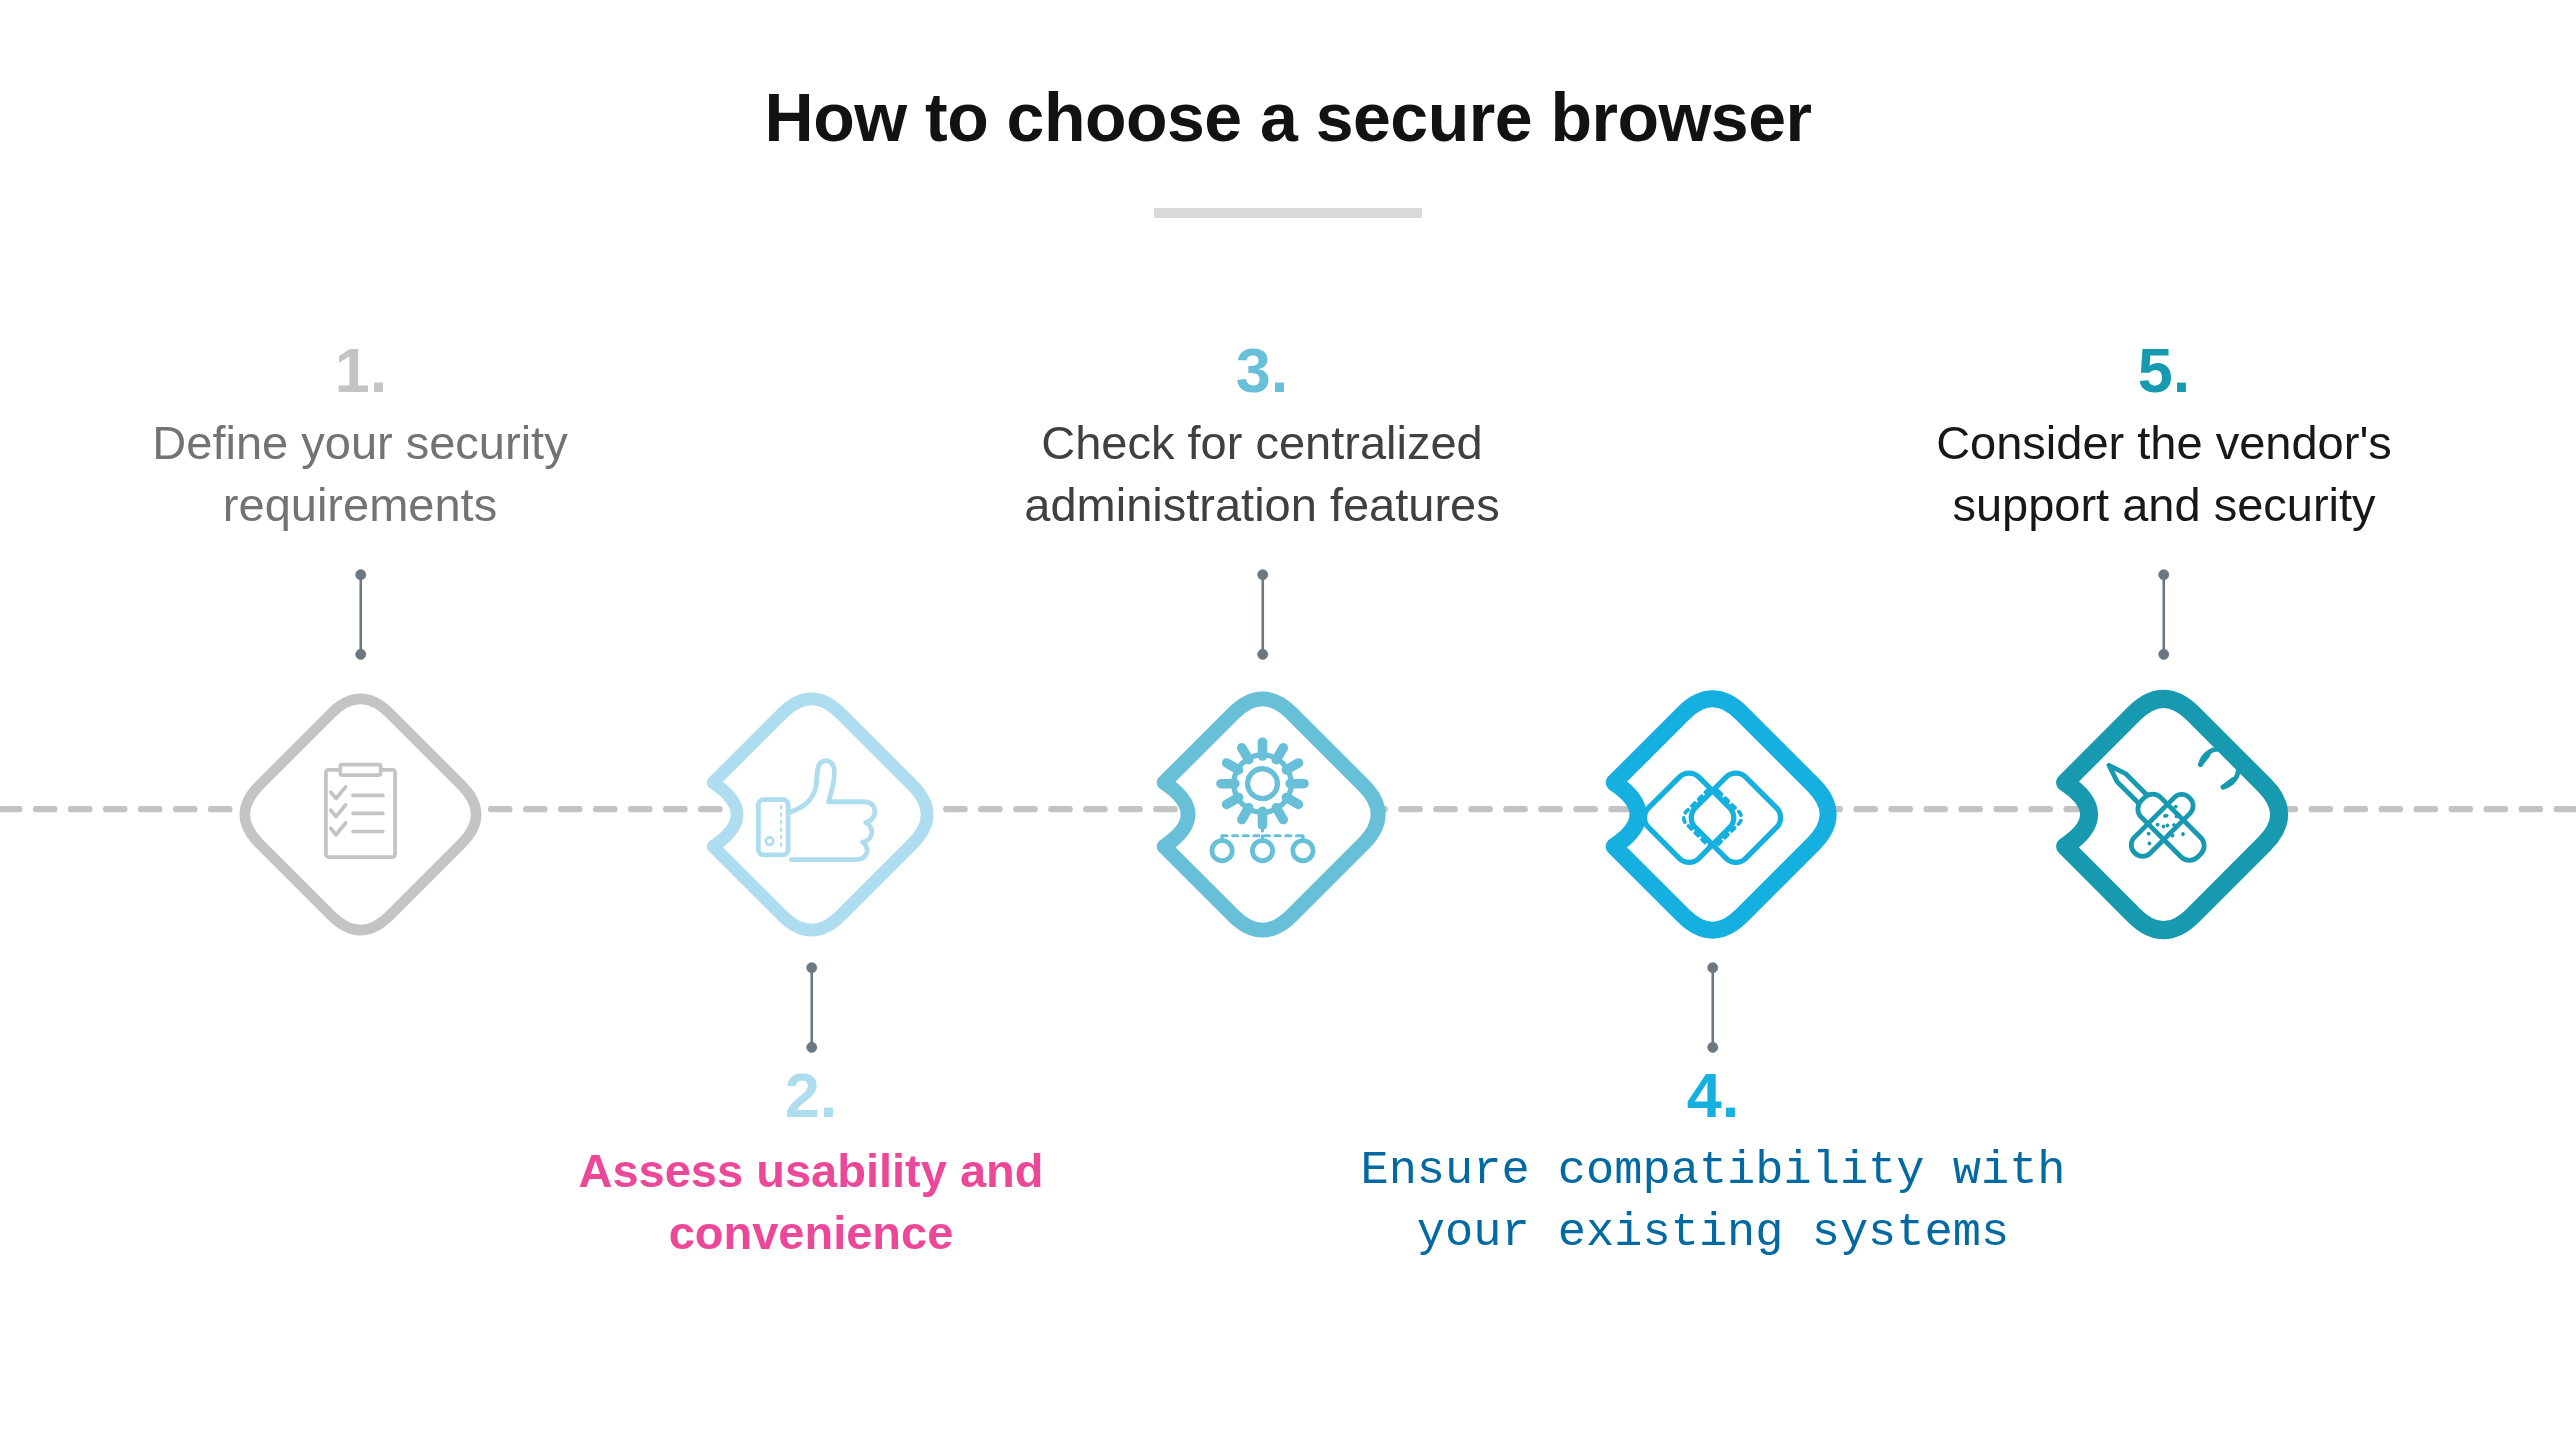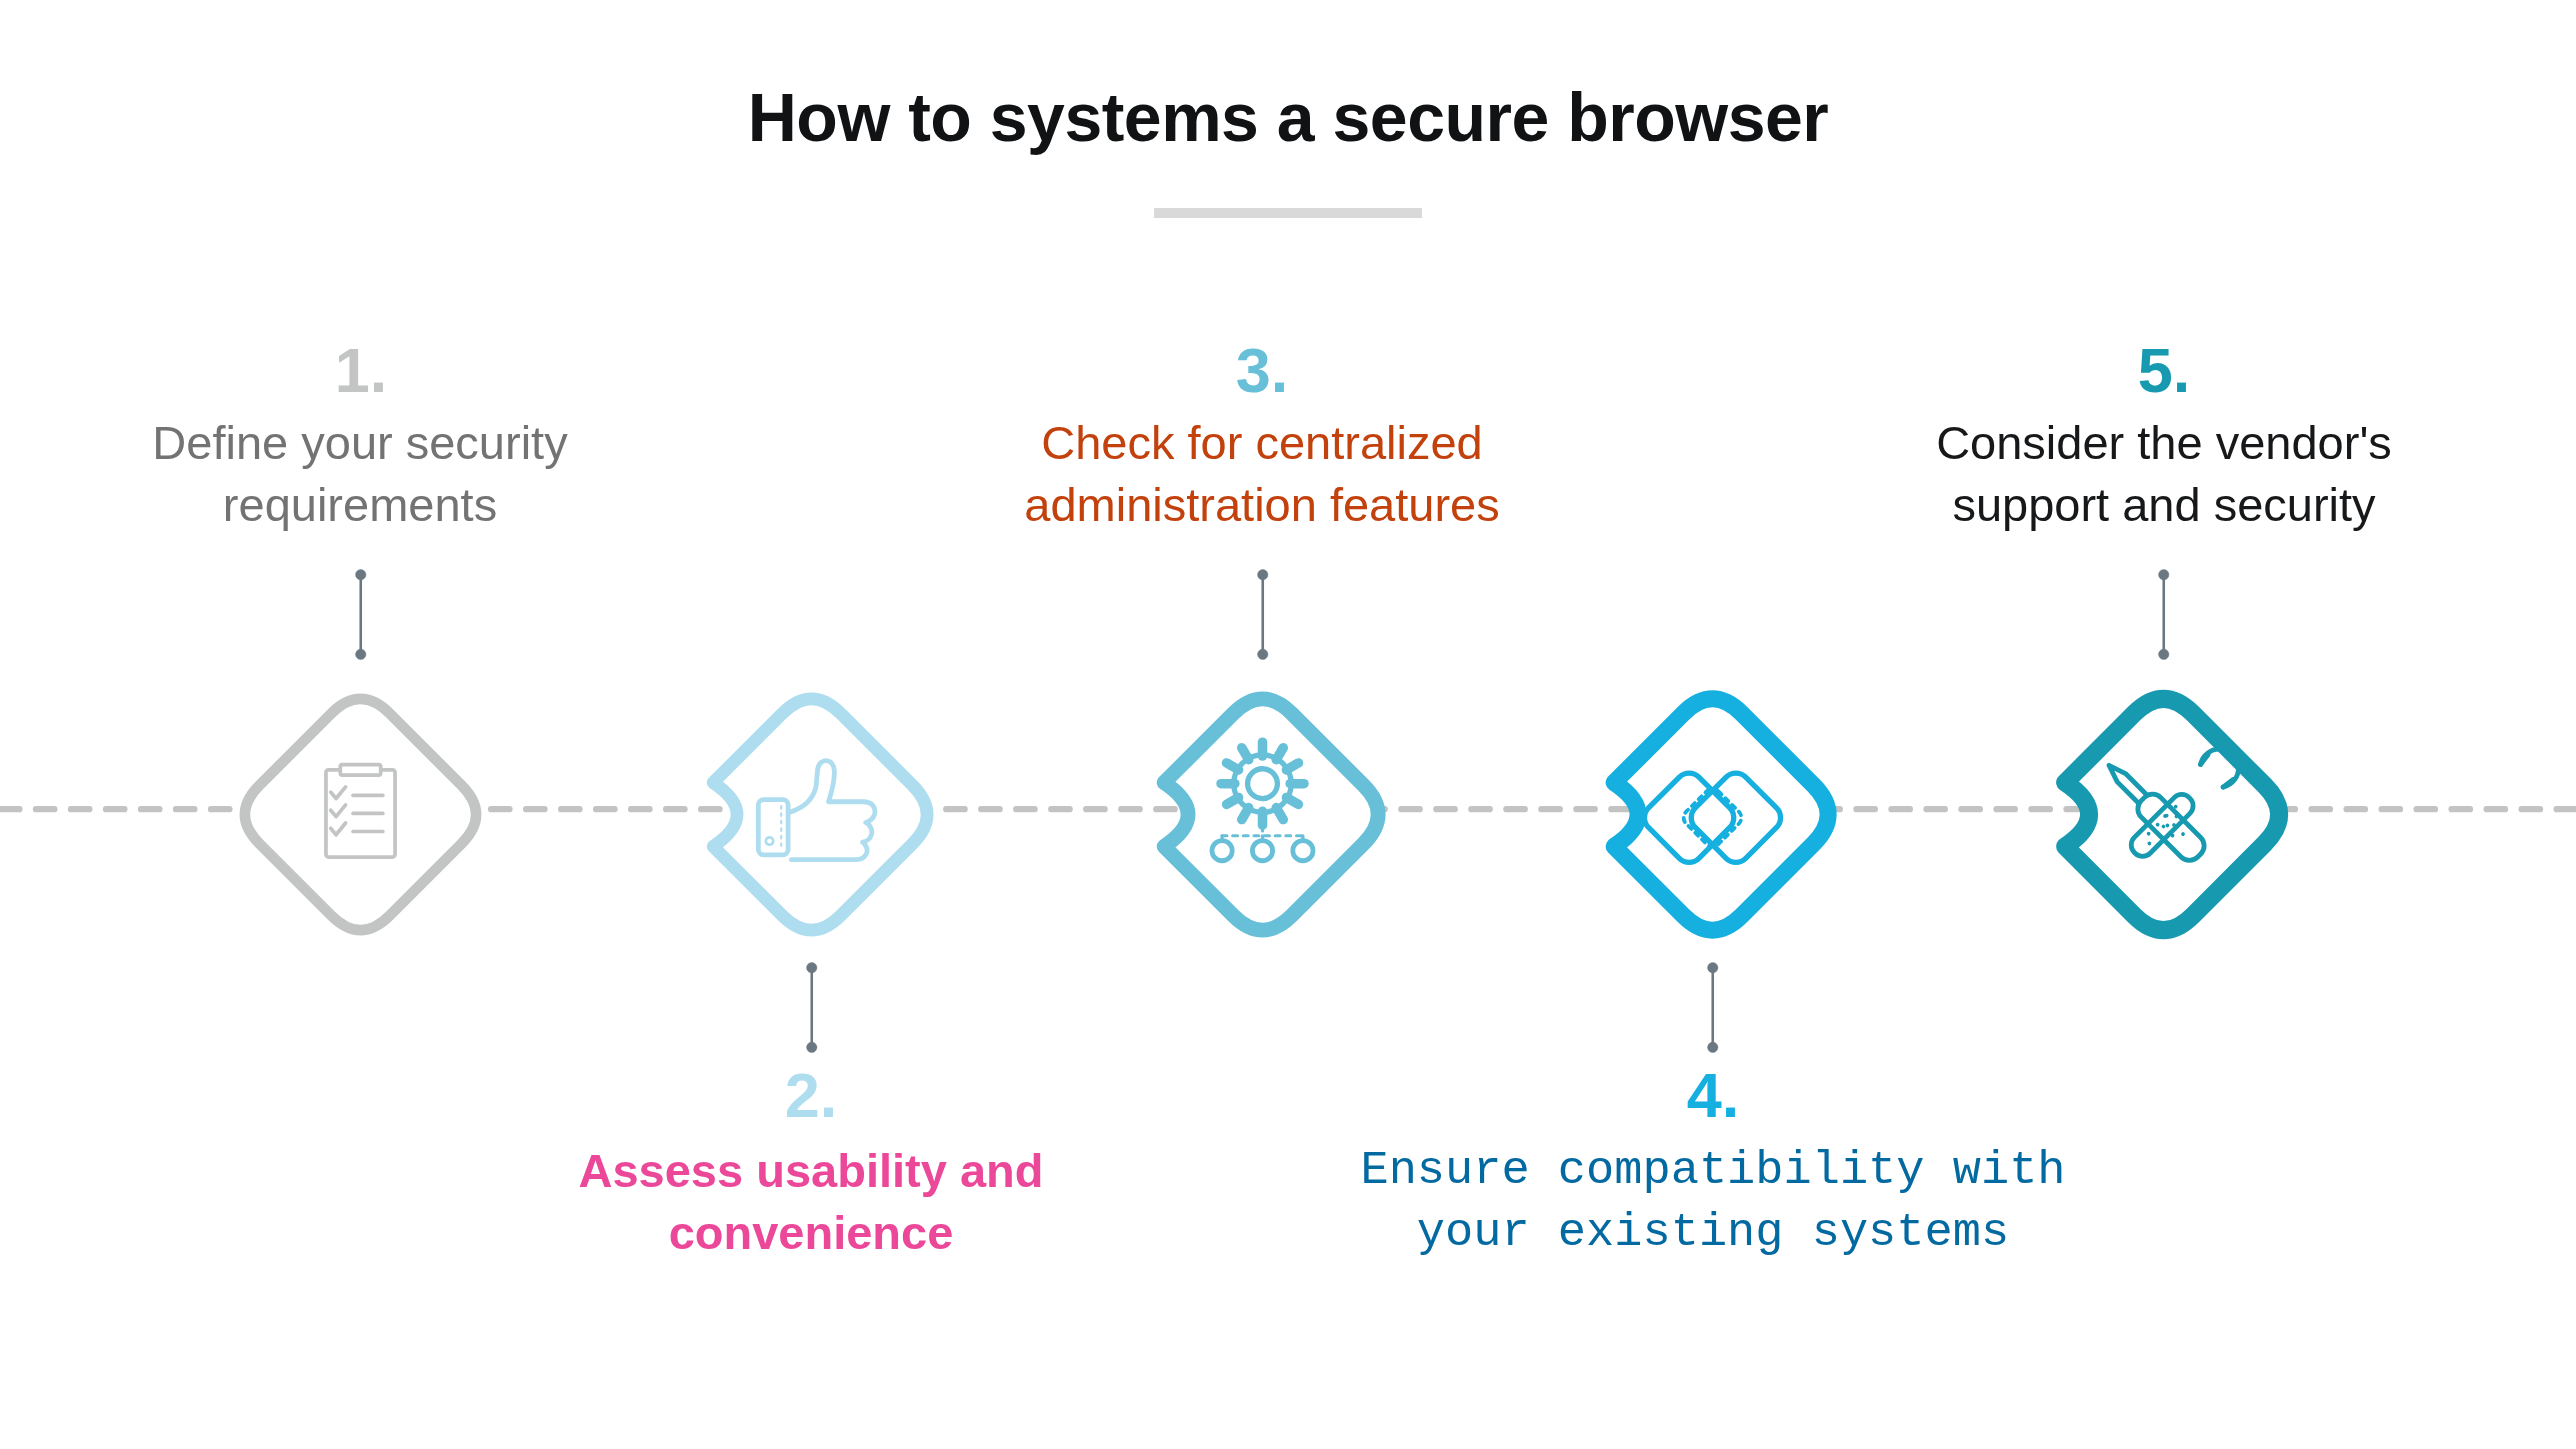--- a/index.html
+++ b/index.html
@@ -20,21 +20,21 @@
   .step-label {
     font-size:47px; font-weight:400; line-height:1.32; text-align:center;
   }
   svg { display:block; }
   .diamond-path { fill:#ffffff; stroke-linejoin:round; }
   .icon { fill:none; stroke-linecap:round; stroke-linejoin:round; }
 </style>
 </head>
 <body>
 
-<div class="abs page-title" style="color: rgb(16, 18, 20);">How to systems a secure browser</div>
+<div class="abs page-title" style="color: rgb(16, 18, 20);">How to choose a secure browser</div>
 <div class="abs title-underline" style="background: rgb(217, 217, 217);"></div>
 
 <svg class="abs" style="left:0; top:804px;" width="2576" height="10.3" viewBox="0 0 5000 20">
   <line x1="0" y1="10" x2="5000" y2="10" stroke-width="12" stroke-linecap="round" stroke-dasharray="36 32" stroke="#c3c3c3"></line>
 </svg>
 
 <div>
   <div class="abs step-number" style="left: 52px; top: 339px; color: rgb(195, 196, 196);">1.</div>
   <div class="abs step-label" style="left: 64px; top: 412px; width: 592px; color: #737373;">Define your security requirements</div>
   <svg class="abs" style="left:353px; top:568px;" width="15.5" height="93" viewBox="0 0 30 180">
@@ -78,21 +78,21 @@
       <circle cx="15" cy="13" r="10"></circle>
         <circle cx="15" cy="167" r="10"></circle>
     </g>
   </svg>
   <div class="abs step-number" style="left: 502px; top: 1064px; color: rgb(174, 221, 239);">2.</div>
   <div class="abs step-label" style="left: 515px; top: 1140px; width: 592px; color: #ec4899; font-weight: bold;">Assess usability and convenience</div>
 </div>
 
 <div>
   <div class="abs step-number" style="left: 953px; top: 339px; color: rgb(104, 191, 216);">3.</div>
-  <div class="abs step-label" style="left: 966px; top: 412px; width: 592px; color: #c2410c;">Check for centralized administration features</div>
+  <div class="abs step-label" style="left: 966px; top: 412px; width: 592px; color: #404040;">Check for centralized administration features</div>
   <svg class="abs" style="left:1255px; top:568px;" width="15.5" height="93" viewBox="0 0 30 180">
     <g stroke="#6b7882" fill="#6b7882">
       <line x1="15" y1="14" x2="15" y2="166" stroke-width="5"></line>
       <circle cx="15" cy="13" r="10"></circle>
         <circle cx="15" cy="167" r="10"></circle>
     </g>
   </svg>
   <svg class="abs" style="left:1103px; top:655px;" width="319" height="319" viewBox="0 0 600 600">
     <path class="diamond-path" stroke-width="28" d="M 355,110 L 490,245 Q 545,300 490,355 L 355,490 Q 300,545 245,490 L 115,360 Q 205,300 115,240 L 245,110 Q 300,55 355,110 Z" stroke="#68bfd8"></path>
     <g class="icon" stroke-width="10" stroke="#68bfd8">

